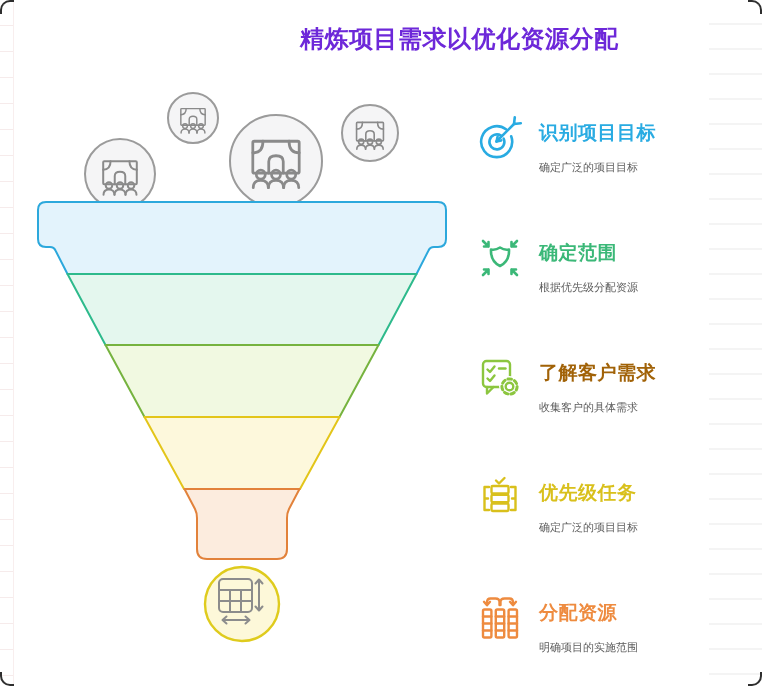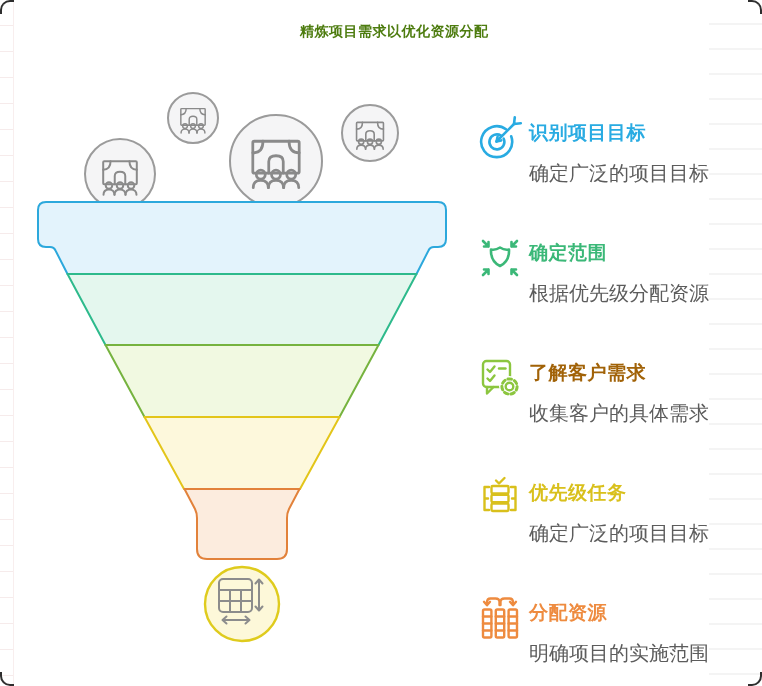--- a/index.html
+++ b/index.html
@@ -25,32 +25,32 @@
   .canvas-card { position:absolute; left:15px; top:0; width:694px; height:686px; background:#ffffff; }
   
   .corner { position:absolute; width:14px; height:14px; pointer-events:none; }
   .corner.tl { left:0; top:0; border-left:2.5px solid #2e2e2e; border-top:2.5px solid #2e2e2e; border-top-left-radius:10px; }
   .corner.tr { right:0; top:0; border-right:2.5px solid #2e2e2e; border-top:2.5px solid #2e2e2e; border-top-right-radius:10px; }
   .corner.bl { left:0; bottom:0; border-left:2.5px solid #2e2e2e; border-bottom:2.5px solid #2e2e2e; border-bottom-left-radius:10px; }
   .corner.br { right:0; bottom:0; border-right:2.5px solid #2e2e2e; border-bottom:2.5px solid #2e2e2e; border-bottom-right-radius:10px; }
 
   .page-title {
     position:absolute; left:300px; top:23px;
-    font-size:14px; font-weight:700; color:#4d7c0f; letter-spacing:.5px;
+    font-size:24px; font-weight:700; color:#6d28d9; letter-spacing:.5px;
     white-space:nowrap;
   }
 
   .funnel-svg { position:absolute; left:0; top:0; width:762px; height:686px; }
 
-  .item { position:absolute; left:476px; width:270px; display:flex; gap:5px; align-items:flex-start; }
+  .item { position:absolute; left:476px; width:270px; display:flex; gap:15px; align-items:flex-start; }
   .item .icon-box { width:48px; height:48px; flex:0 0 48px; }
   .item .icon-box svg { width:48px; height:48px; display:block; }
   .item .texts { padding-top:6px; }
   .item .item-title { font-size:19px; font-weight:700; letter-spacing:.5px; white-space:nowrap; }
-  .item .item-desc { margin-top:14px; font-size:20px; color:#5c5c5c; white-space:nowrap; }
+  .item .item-desc { margin-top:14px; font-size:11px; color:#5c5c5c; white-space:nowrap; }
 </style>
 </head>
 <body>
 
 <div class="grid-strip left"></div>
 <div class="grid-strip right"></div>
 <div class="canvas-card"></div>
 
 <div class="page-title">精炼项目需求以优化资源分配</div>
 

